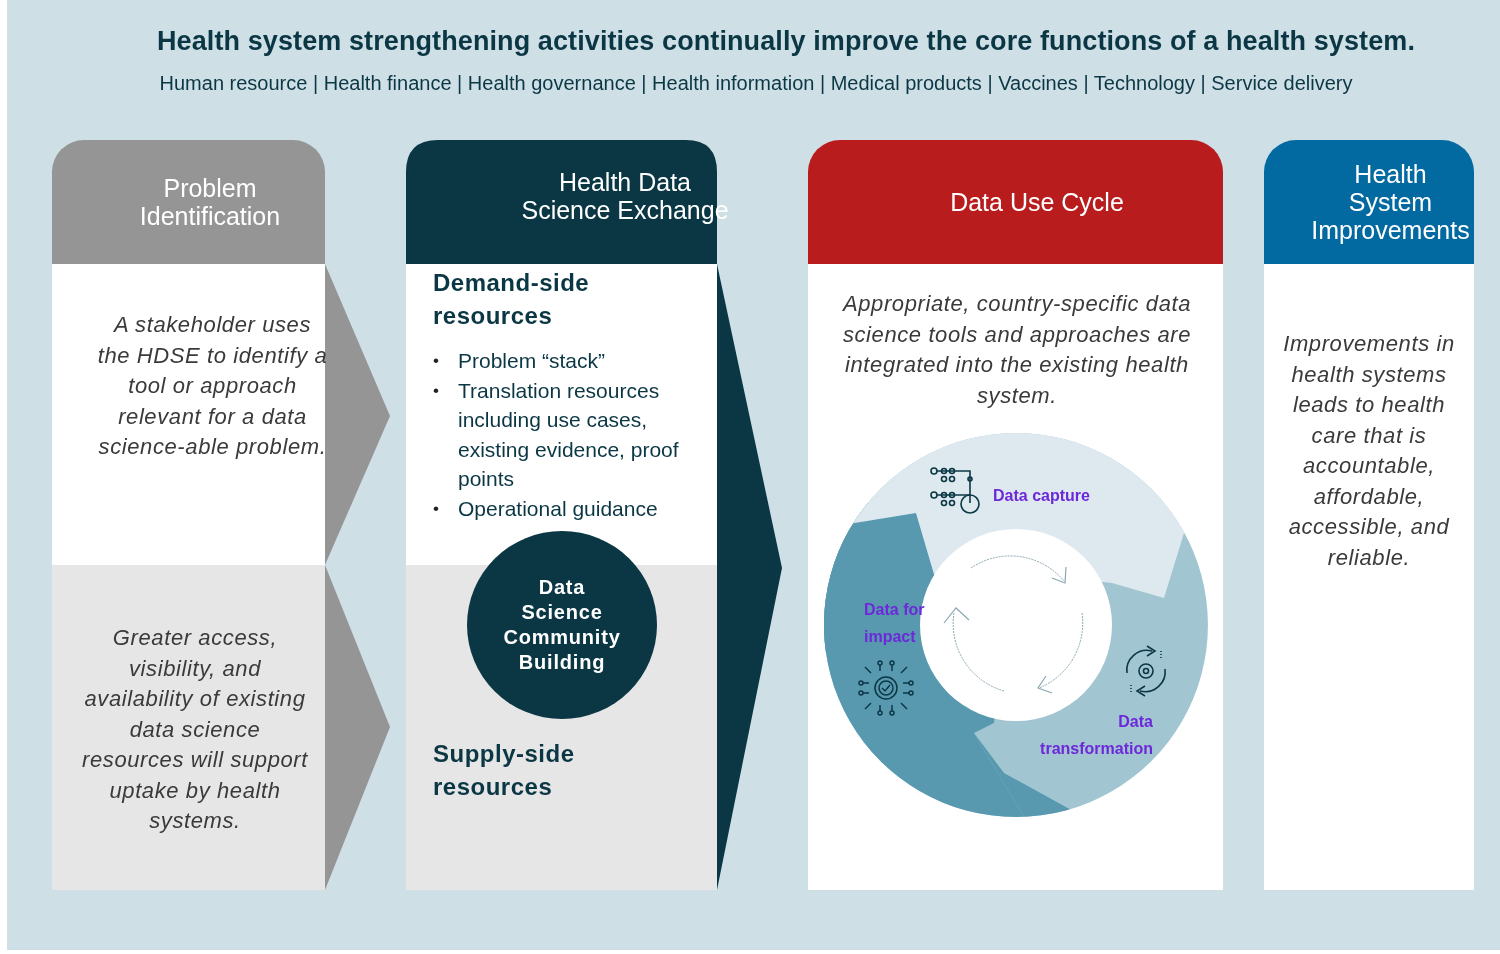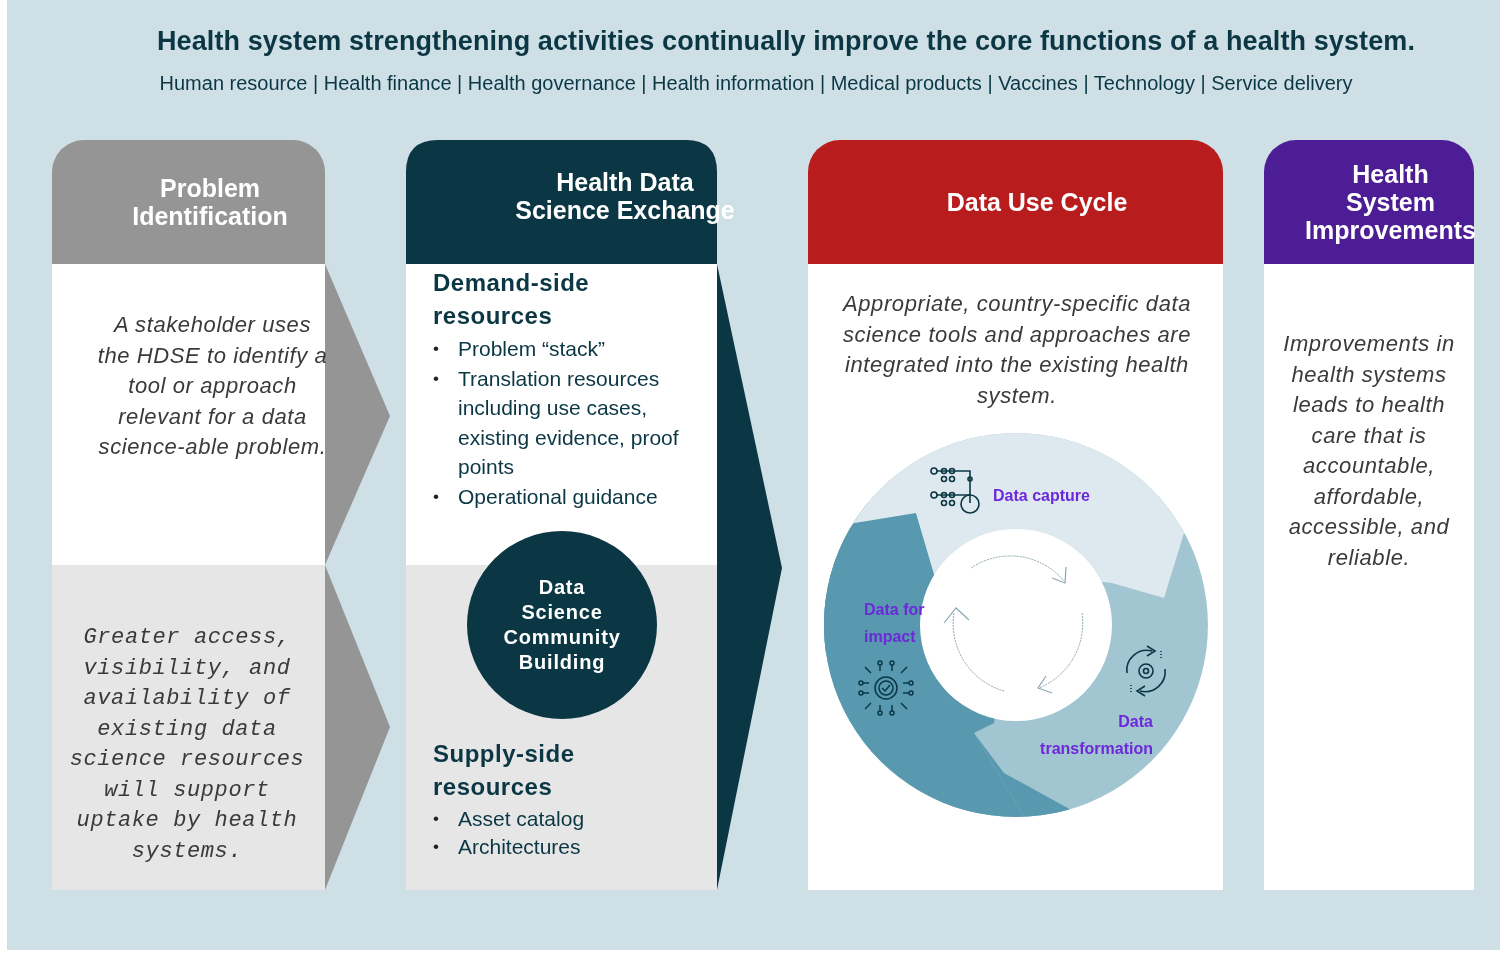--- a/index.html
+++ b/index.html
@@ -1,21 +1,21 @@
 <!DOCTYPE html>
 <html><head>
 <meta charset="utf-8">
 <style>
   * { box-sizing: border-box; margin: 0; padding: 0; }
   body { width: 1500px; height: 954px; background: #ffffff; font-family: "Liberation Sans", sans-serif; overflow: hidden; }
   .canvas { position: absolute; left: 7px; top: 0; width: 1493px; height: 950px; background: #cfdfe6; }
   .title { position: absolute; left: 0; top: 26px; width: 1500px; text-align: center; font-size: 27px; font-weight: bold; color: #0b3745; letter-spacing: 0.1px; margin-left: 36px; }
   .subtitle { position: absolute; left: 0; top: 72px; width: 1512px; text-align: center; font-size: 20px; color: #0b3745; }
   .abs { position: absolute; }
-  .hdr { position: absolute; color: #fff; font-weight: bold; text-align: center; display: flex; align-items: center; justify-content: center; font-size: 25px; line-height: 28px; border-radius: 32px 32px 0 0; padding-left: 43px; }
+  .hdr { position: absolute; color: #fff; font-weight: normal; text-align: center; display: flex; align-items: center; justify-content: center; font-size: 25px; line-height: 28px; border-radius: 32px 32px 0 0; padding-left: 43px; }
   .italic { font-style: italic; color: #3a3a3a; text-align: center; font-size: 22px; line-height: 30.5px; letter-spacing: 0.6px; }
   .sec-title { font-weight: bold; color: #0b3745; font-size: 24px; line-height: 33px; letter-spacing: 0.5px; }
   ul.bul { list-style: none; color: #0b3745; font-size: 21px; line-height: 29.5px; }
   ul.bul li { position: relative; padding-left: 25px; }
   ul.bul li::before { content: "\2022"; position: absolute; left: 0; top: 0; color: #222; font-size: 17px; }
   .circle-lbl { position: absolute; color: #6d28d9; font-weight: bold; font-size: 16px; line-height: 27px; }
 </style>
 </head>
 <body>
 
@@ -33,21 +33,21 @@
   </div>
   <div class="abs" style="left:52px; top:264px; width:273px; height:301px; background:#ffffff;"></div>
   <div class="abs" style="left:52px; top:565px; width:273px; height:325px; background:#e6e6e6;"></div>
 
   <svg class="abs" style="left:325px; top:264px;" width="66" height="626">
     <polygon points="0,0 65,152 0,301" fill="#959595"></polygon>
     <polygon points="0,301 65,463 0,626" fill="#959595"></polygon>
   </svg>
 
   <div class="abs italic" style="left:72px; top:310px; width:233px;margin-left:24px;">A stakeholder uses the HDSE to identify a tool or approach relevant for a data science-able problem.</div>
-  <div class="abs italic" style="left:68px; top:623px; width:238px;font-family:Liberation Mono, monospace;">Greater access, visibility, and availability of existing data science resources will support uptake by health systems.</div>
+  <div class="abs italic" style="left:76px; top:623px; width:238px;">Greater access, visibility, and availability of existing data science resources will support uptake by health systems.</div>
 </div>
 
 <div>
 
   <svg class="abs" style="left:406px; top:140px;" width="380" height="752">
     <path d="M32,0 L280,0 Q311,0 311,32 L311,124 L376,428 L311,750 L0,750 L0,32 Q0,0 32,0 Z" fill="#0b3745"></path>
   </svg>
   <div class="abs" style="left:406px; top:264px; width:311px; height:301px; background:#ffffff;"></div>
   <div class="abs" style="left:406px; top:565px; width:311px; height:325px; background:#e6e6e6;"></div>
 
@@ -56,45 +56,41 @@
       <div>Health Data</div>
       <div>Science Exchange</div>
     </div>
   </div>
 
   <div class="abs" style="left:433px; top:266px; width:280px;">
     <div class="sec-title">
       <div>Demand-side</div>
       <div>resources</div>
     </div>
-    <ul class="bul" style="margin-top:2px;">
+    <ul class="bul" style="margin-top:14px;">
       <li>Problem “stack”</li>
       <li>Translation resources including use cases, existing evidence, proof points</li>
       <li>Operational guidance</li>
     </ul>
   </div>
 
   <div class="abs" style="left:467px; top:531px; width:190px; height:188px; border-radius:50%; background:#0b3745; color:#fff; font-weight:bold; font-size:20px; line-height:25px; letter-spacing:0.8px; text-align:center; display:flex; align-items:center; justify-content:center;">
     <div>
       <div>Data</div>
       <div>Science</div>
       <div>Community</div>
       <div>Building</div>
     </div>
   </div>
 
   <div class="abs" style="left:433px; top:737px; width:280px;">
     <div class="sec-title">
       <div>Supply-side</div>
       <div>resources</div>
     </div>
-    <ul class="bul" style="margin-top:2px; line-height:28px;">
-      <li>Asset catalog</li>
-      <li>Architectures</li>
-    </ul>
   </div>
 </div>
 
 <div>
   <div class="hdr" style="left:808px; top:140px; width:415px; height:124px; background:#b91c1c;">Data Use Cycle</div>
   <div class="abs" style="left:808px; top:264px; width:415px; height:626px; background:#ffffff;"></div>
   <div class="abs italic" style="left:836px; top:289px; width:362px; color:#3a3a3a;">Appropriate, country-specific data science tools and approaches are integrated into the existing health system.</div>
 
   <svg class="abs" style="left:824px; top:433px;" width="384" height="384" viewBox="0 0 384 384">
     <defs>
@@ -185,21 +181,21 @@
     <div>Data</div>
     <div>transformation</div>
   </div>
   <div class="circle-lbl" style="left:864px; top:596px;">
     <div>Data for</div>
     <div>impact</div>
   </div>
 </div>
 
 <div>
-  <div class="hdr" style="left:1264px; top:140px; width:210px; height:124px; background:#4c1d95;">
+  <div class="hdr" style="left:1264px; top:140px; width:210px; height:124px; background:#0369a1;">
     <div>
       <div>Health</div>
       <div>System</div>
       <div>Improvements</div>
     </div>
   </div>
   <div class="abs" style="left:1264px; top:264px; width:210px; height:626px; background:#ffffff;"></div>
   <div class="abs italic" style="left:1276px; top:329px; width:186px;">Improvements in health systems leads to health care that is accountable, affordable, accessible, and reliable.</div>
 </div>
 

